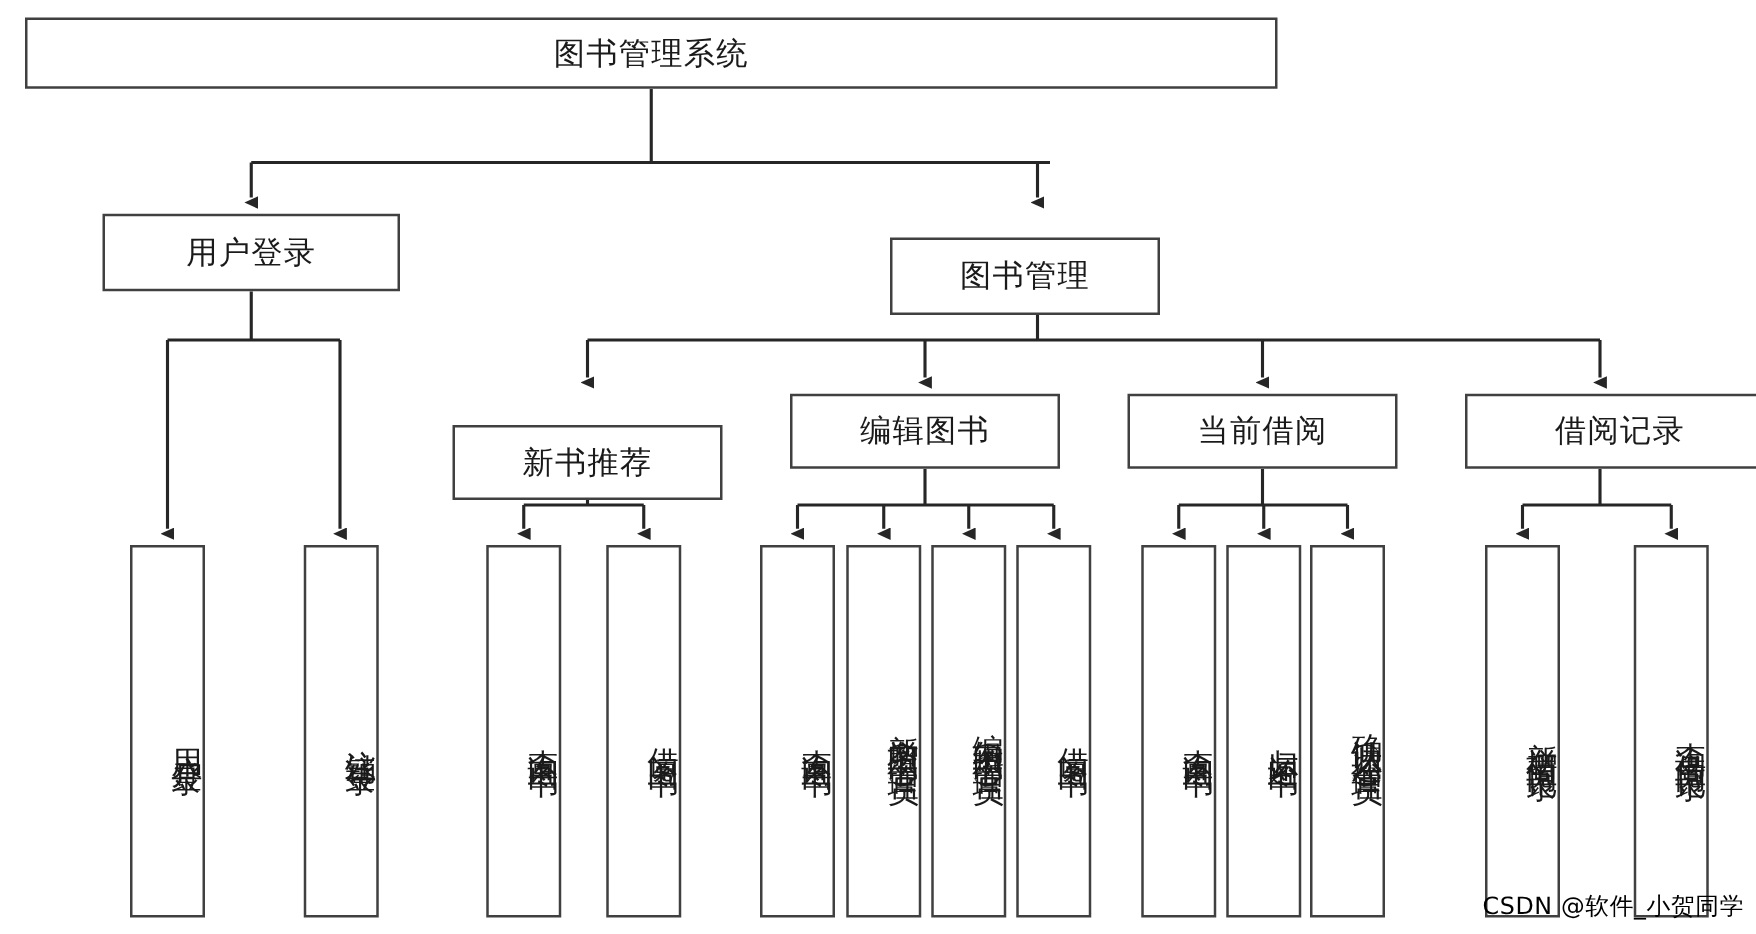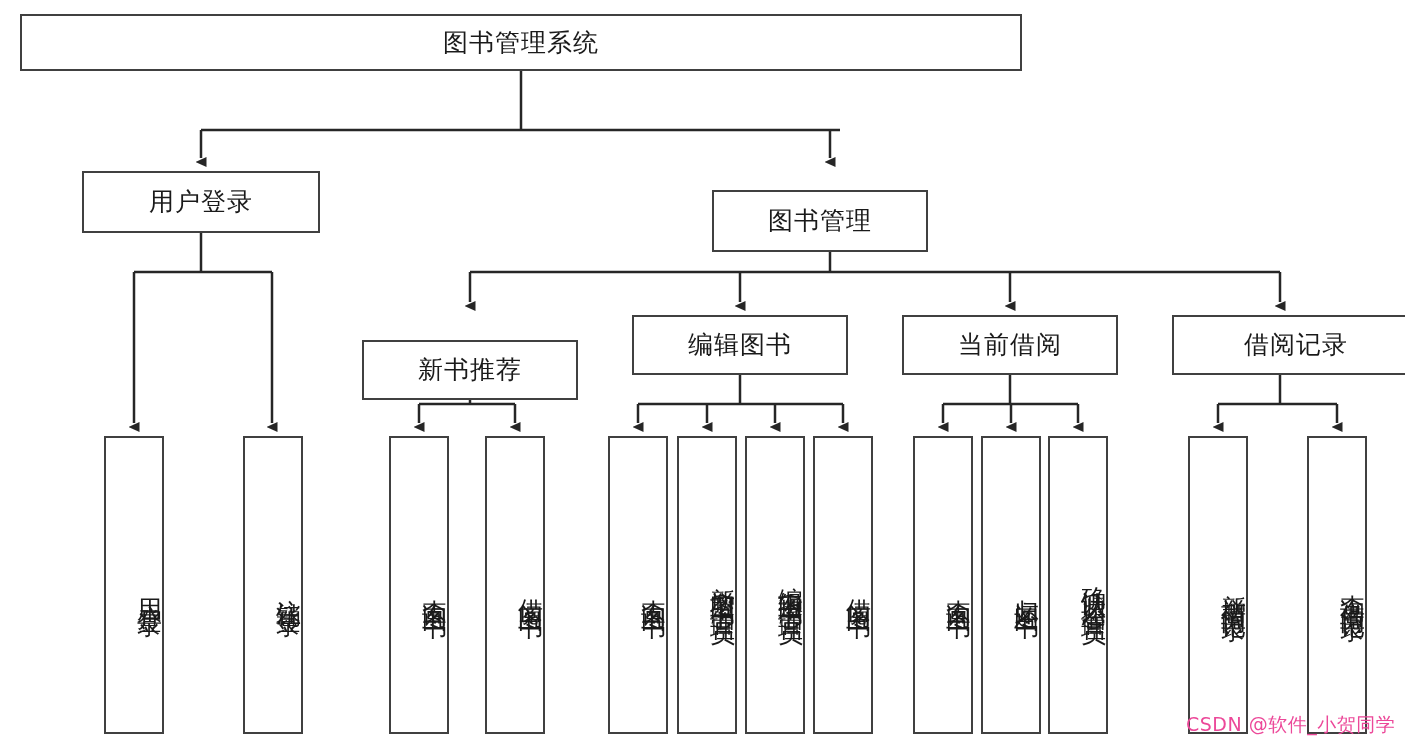--- a/index.html
+++ b/index.html
@@ -50,21 +50,21 @@
   }
   .node-label {
     display: block;
     white-space: pre;
   }
   .watermark {
     position: absolute;
     left: 1186px;
     top: 712px;
     font-size: 19px;
-    color: #ec4899;
+    color: #000000;
     letter-spacing: 0.5px;
     white-space: nowrap;
     z-index: 3;
     font-family: "DejaVu Sans", "Liberation Sans", sans-serif;
   }
 </style>
 </head>
 <body>
 
 <div id="diagram">

